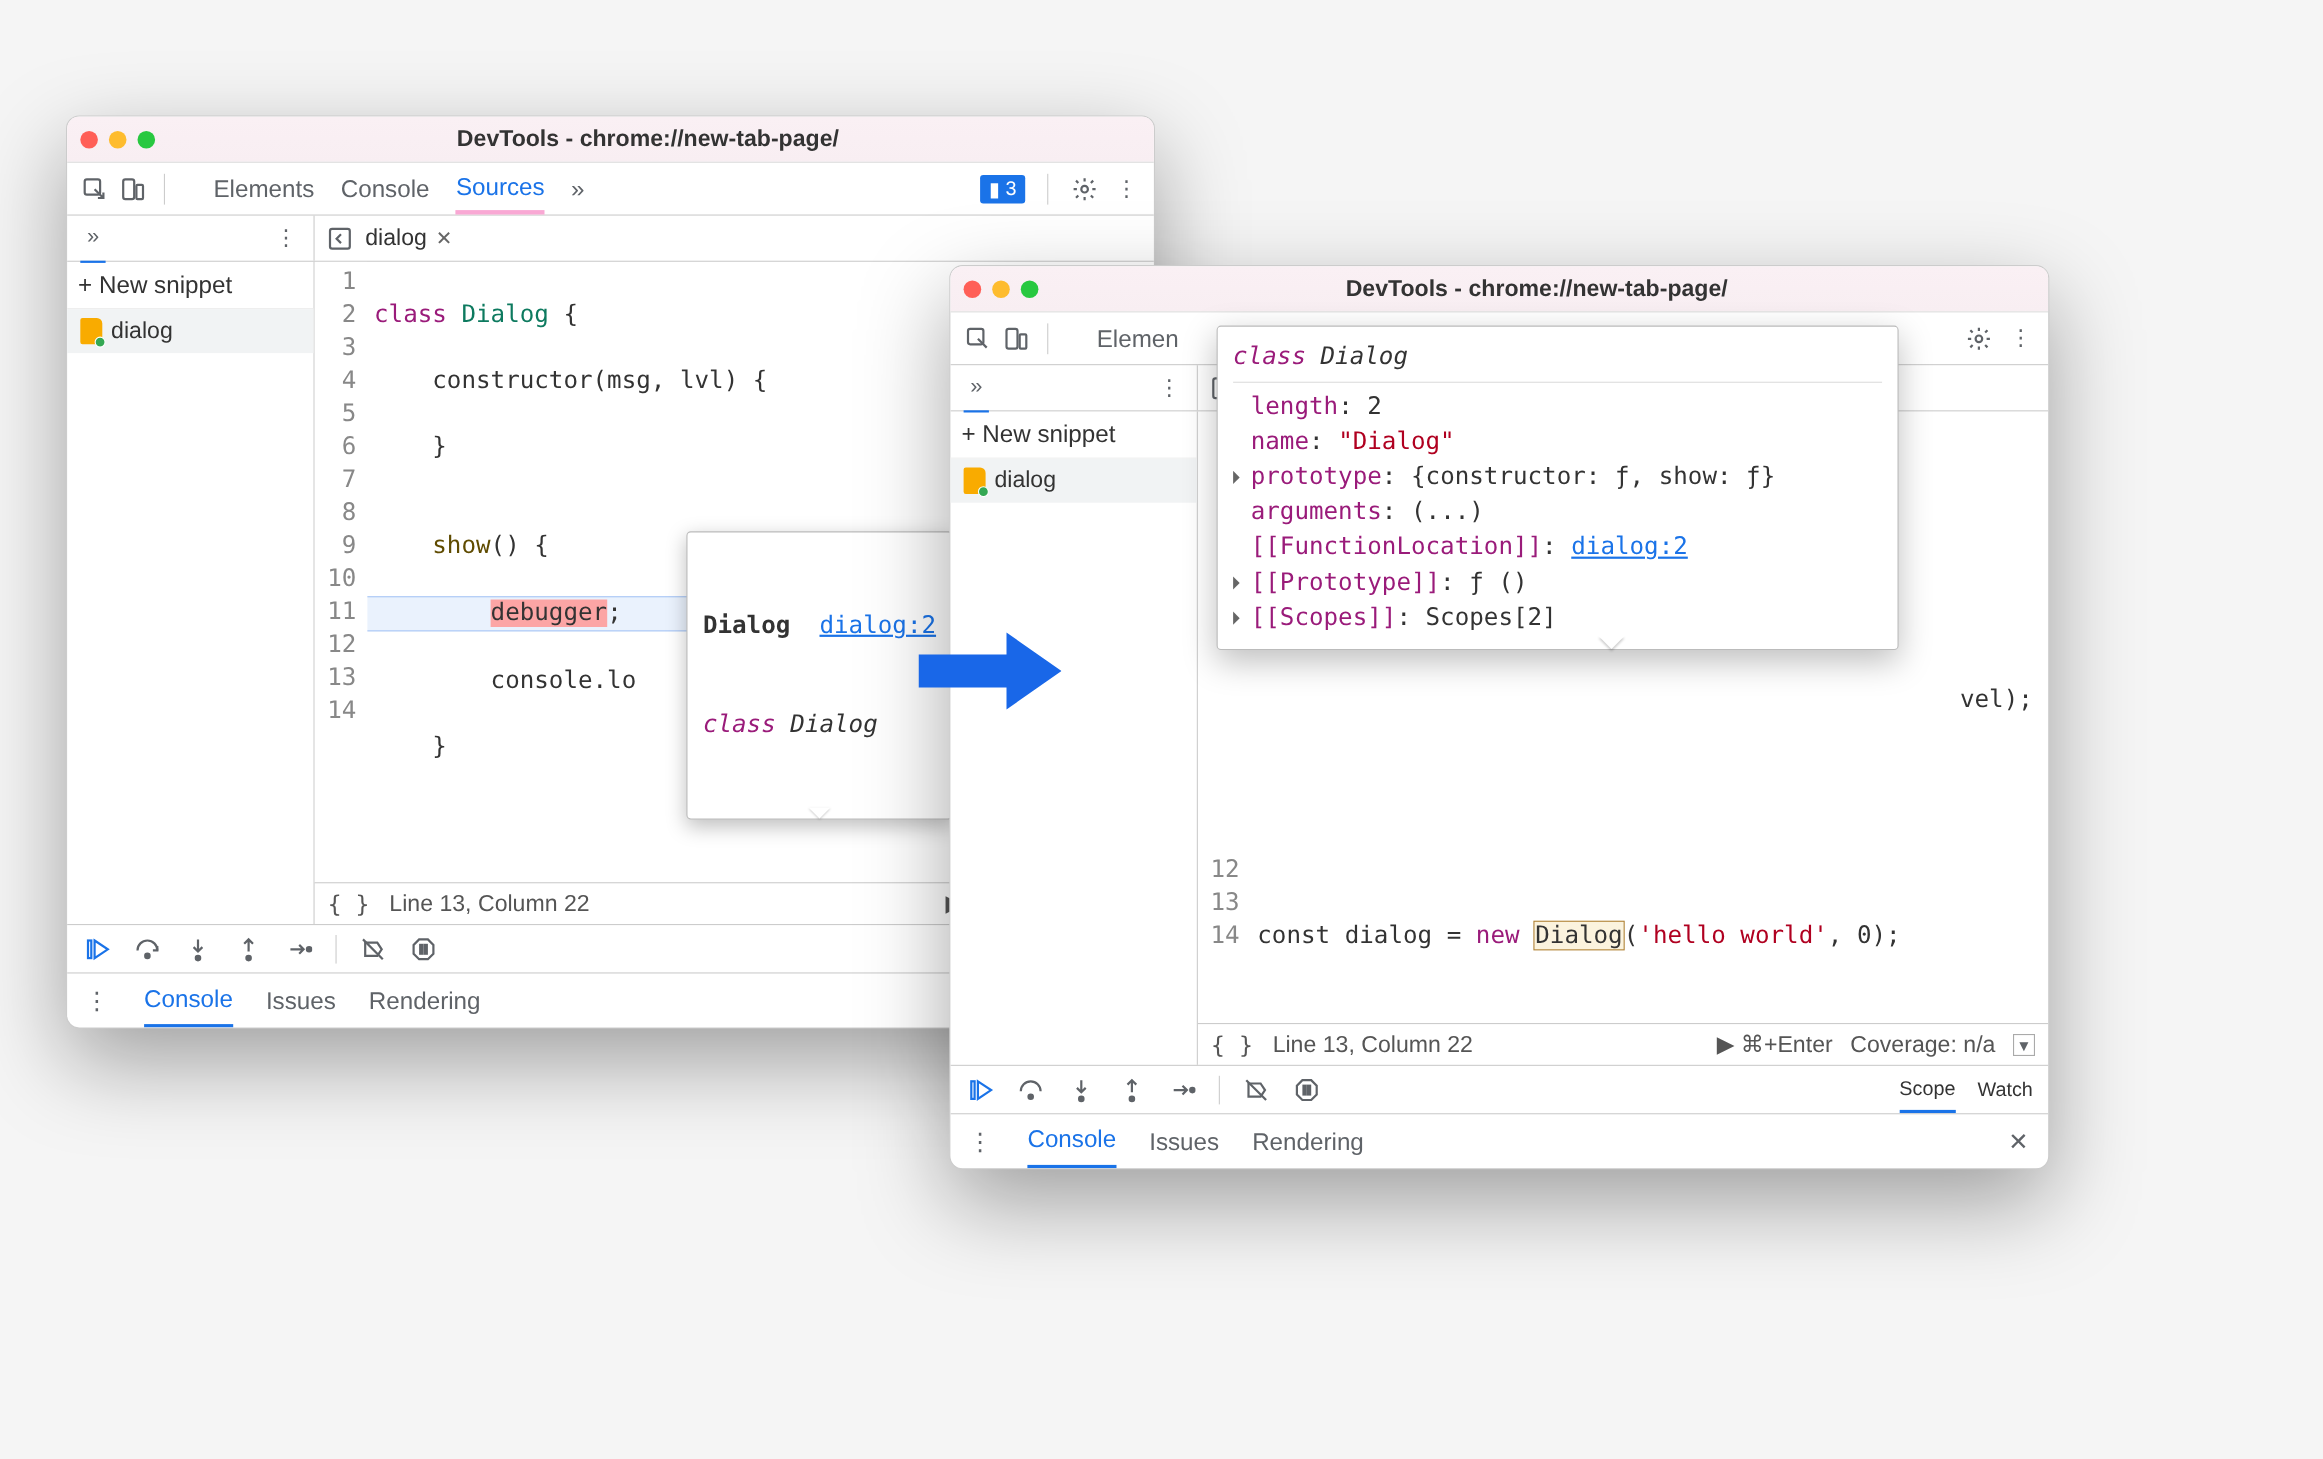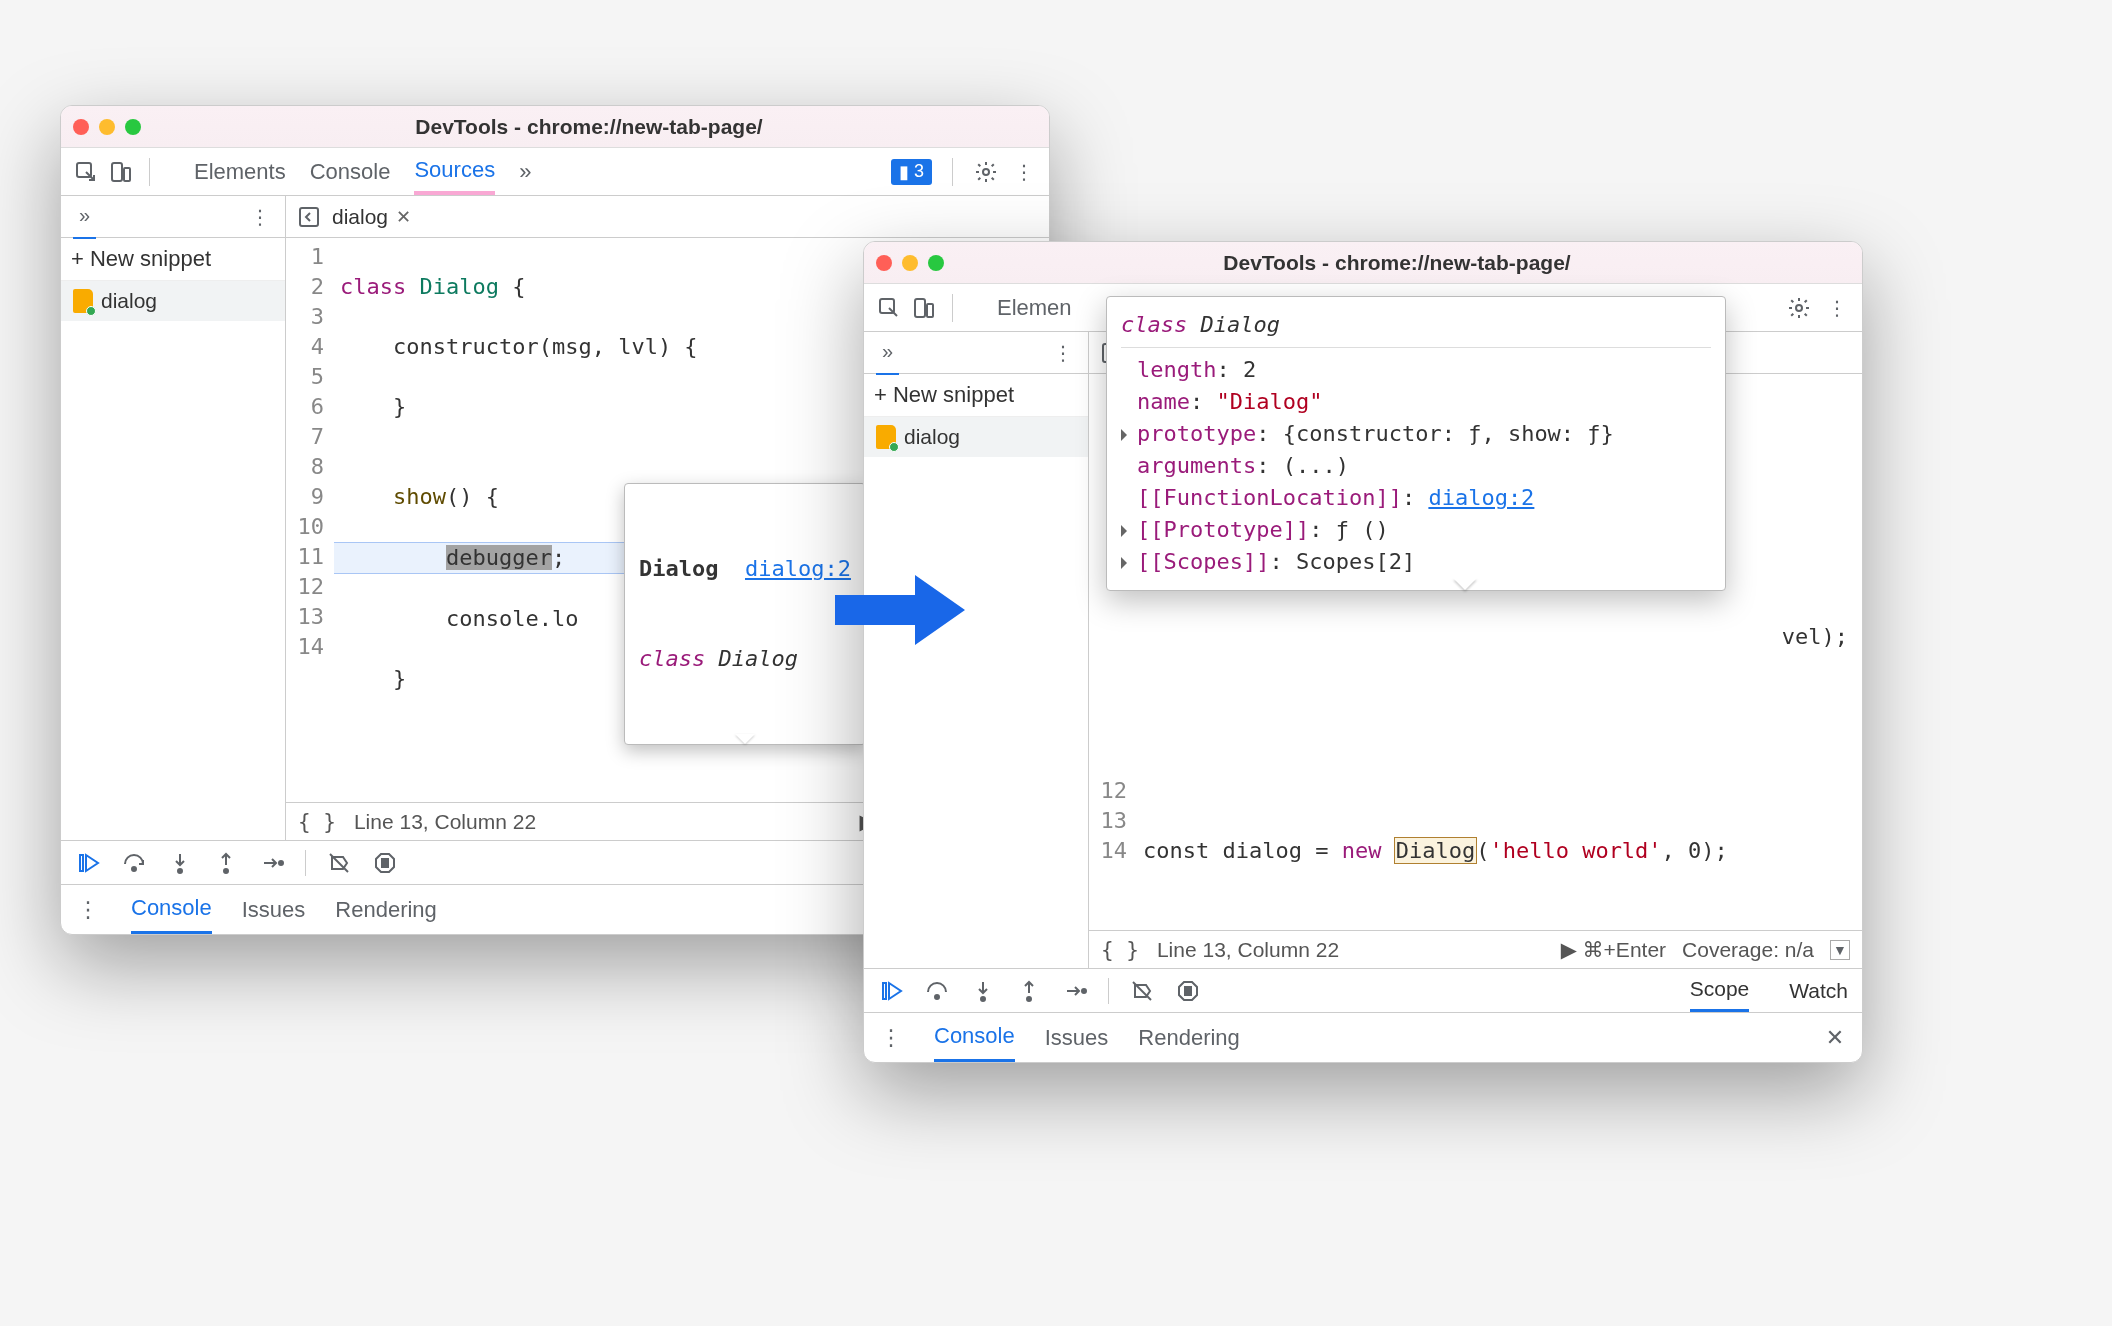--- a/index.html
+++ b/index.html
@@ -84,29 +84,29 @@
 .editor { flex: 1; display: flex; flex-direction: column; position: relative; }
 .code-area { flex: 1; display: flex; overflow: hidden; }
 .gutter { width: 48px; text-align: right; padding: 4px 10px 4px 4px; color: #888; background: #fff; font-size: 22px; line-height: 30px;}
 .code { flex: 1; padding: 4px 0; font-size: 22px; line-height: 30px; white-space: pre; position: relative; }
 .code .line { padding-left: 6px; }
 .line.hl { background: #eaf2fd; border-top: 1px solid #a9c6f5; border-bottom: 1px solid #a9c6f5;}
 .kw { color: #9a1b7a; }
 .cls { color: #0d7a5f; }
 .fn { color: #5f4b00; }
 .str { color: #b00020; }
-.hl-token { background: #a3a3a3; }
+.hl-token { background: #fca5a5; }
 .box-token { outline: 1px solid #b08030; background: #fbf3de; padding: 0 1px;}
 
 .status-line { height: 38px; border-top: 1px solid #ccc; display: flex; align-items: center; padding: 0 12px; font-size: 21px; color: #555; gap: 18px;}
 .status-line .right { margin-left: auto; display: flex; gap: 16px; align-items: center;}
 
 .debugbar { height: 44px; border-top: 1px solid #ccc; display: flex; align-items: center; padding: 0 14px; gap: 20px; }
 .debugbar .dsep { width: 1px; height: 26px; background: #ccc; }
-.debugbar .right-tabs { margin-left: auto; display: flex; gap: 40px; font-size: 21px; height: 100%; align-items: center;}
+.debugbar .right-tabs { margin-left: auto; display: flex; gap: 20px; font-size: 18px; height: 100%; align-items: center;}
 .debugbar .rtab { height: 100%; display: flex; align-items: center; }
 .debugbar .rtab.active { border-bottom: 3px solid #1a73e8; color: #333; font-weight: 500;}
 
 .drawer { height: 50px; border-top: 1px solid #ccc; display: flex; align-items: center; padding: 0 14px; gap: 30px; font-size: 22px; color: #5f6368;}
 .drawer .dtab.active { color: #1a73e8; border-bottom: 3px solid #1a73e8; height: 100%; display: flex; align-items: center; font-weight: 500;}
 
 .tooltip {
   position: absolute;
   background: #fff;
   border: 1px solid #bbb;

